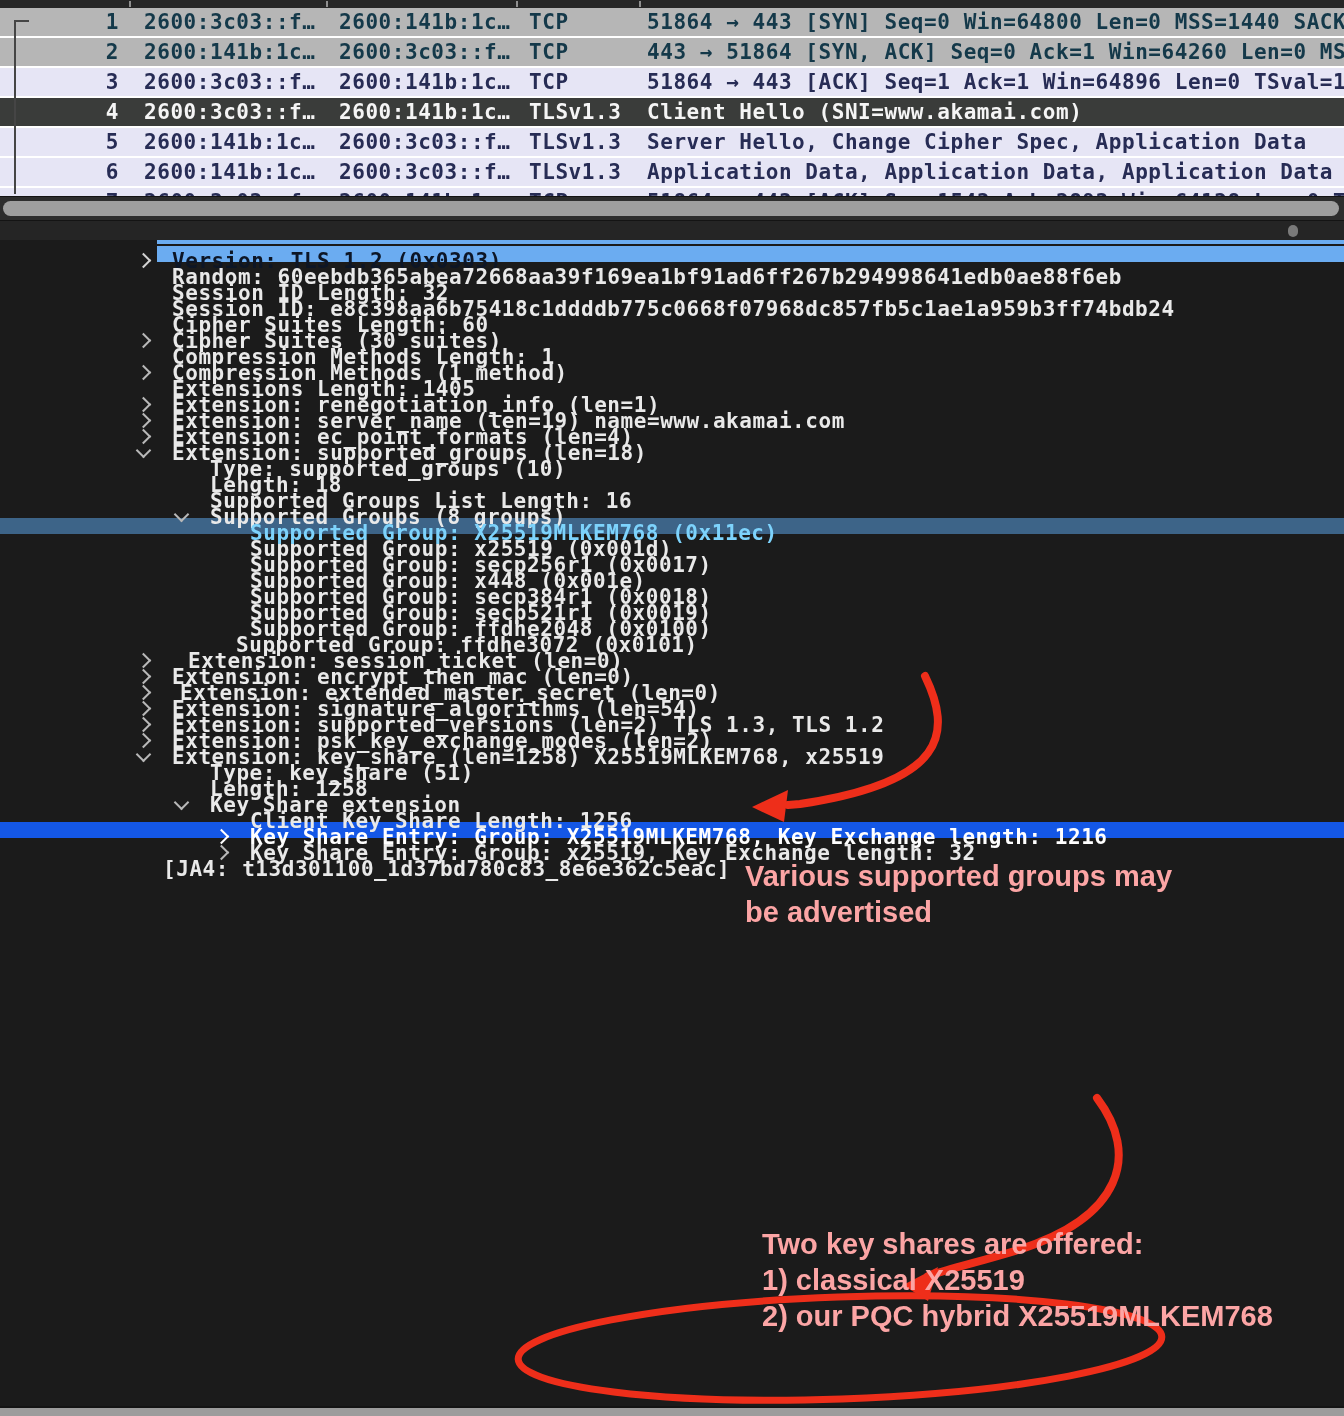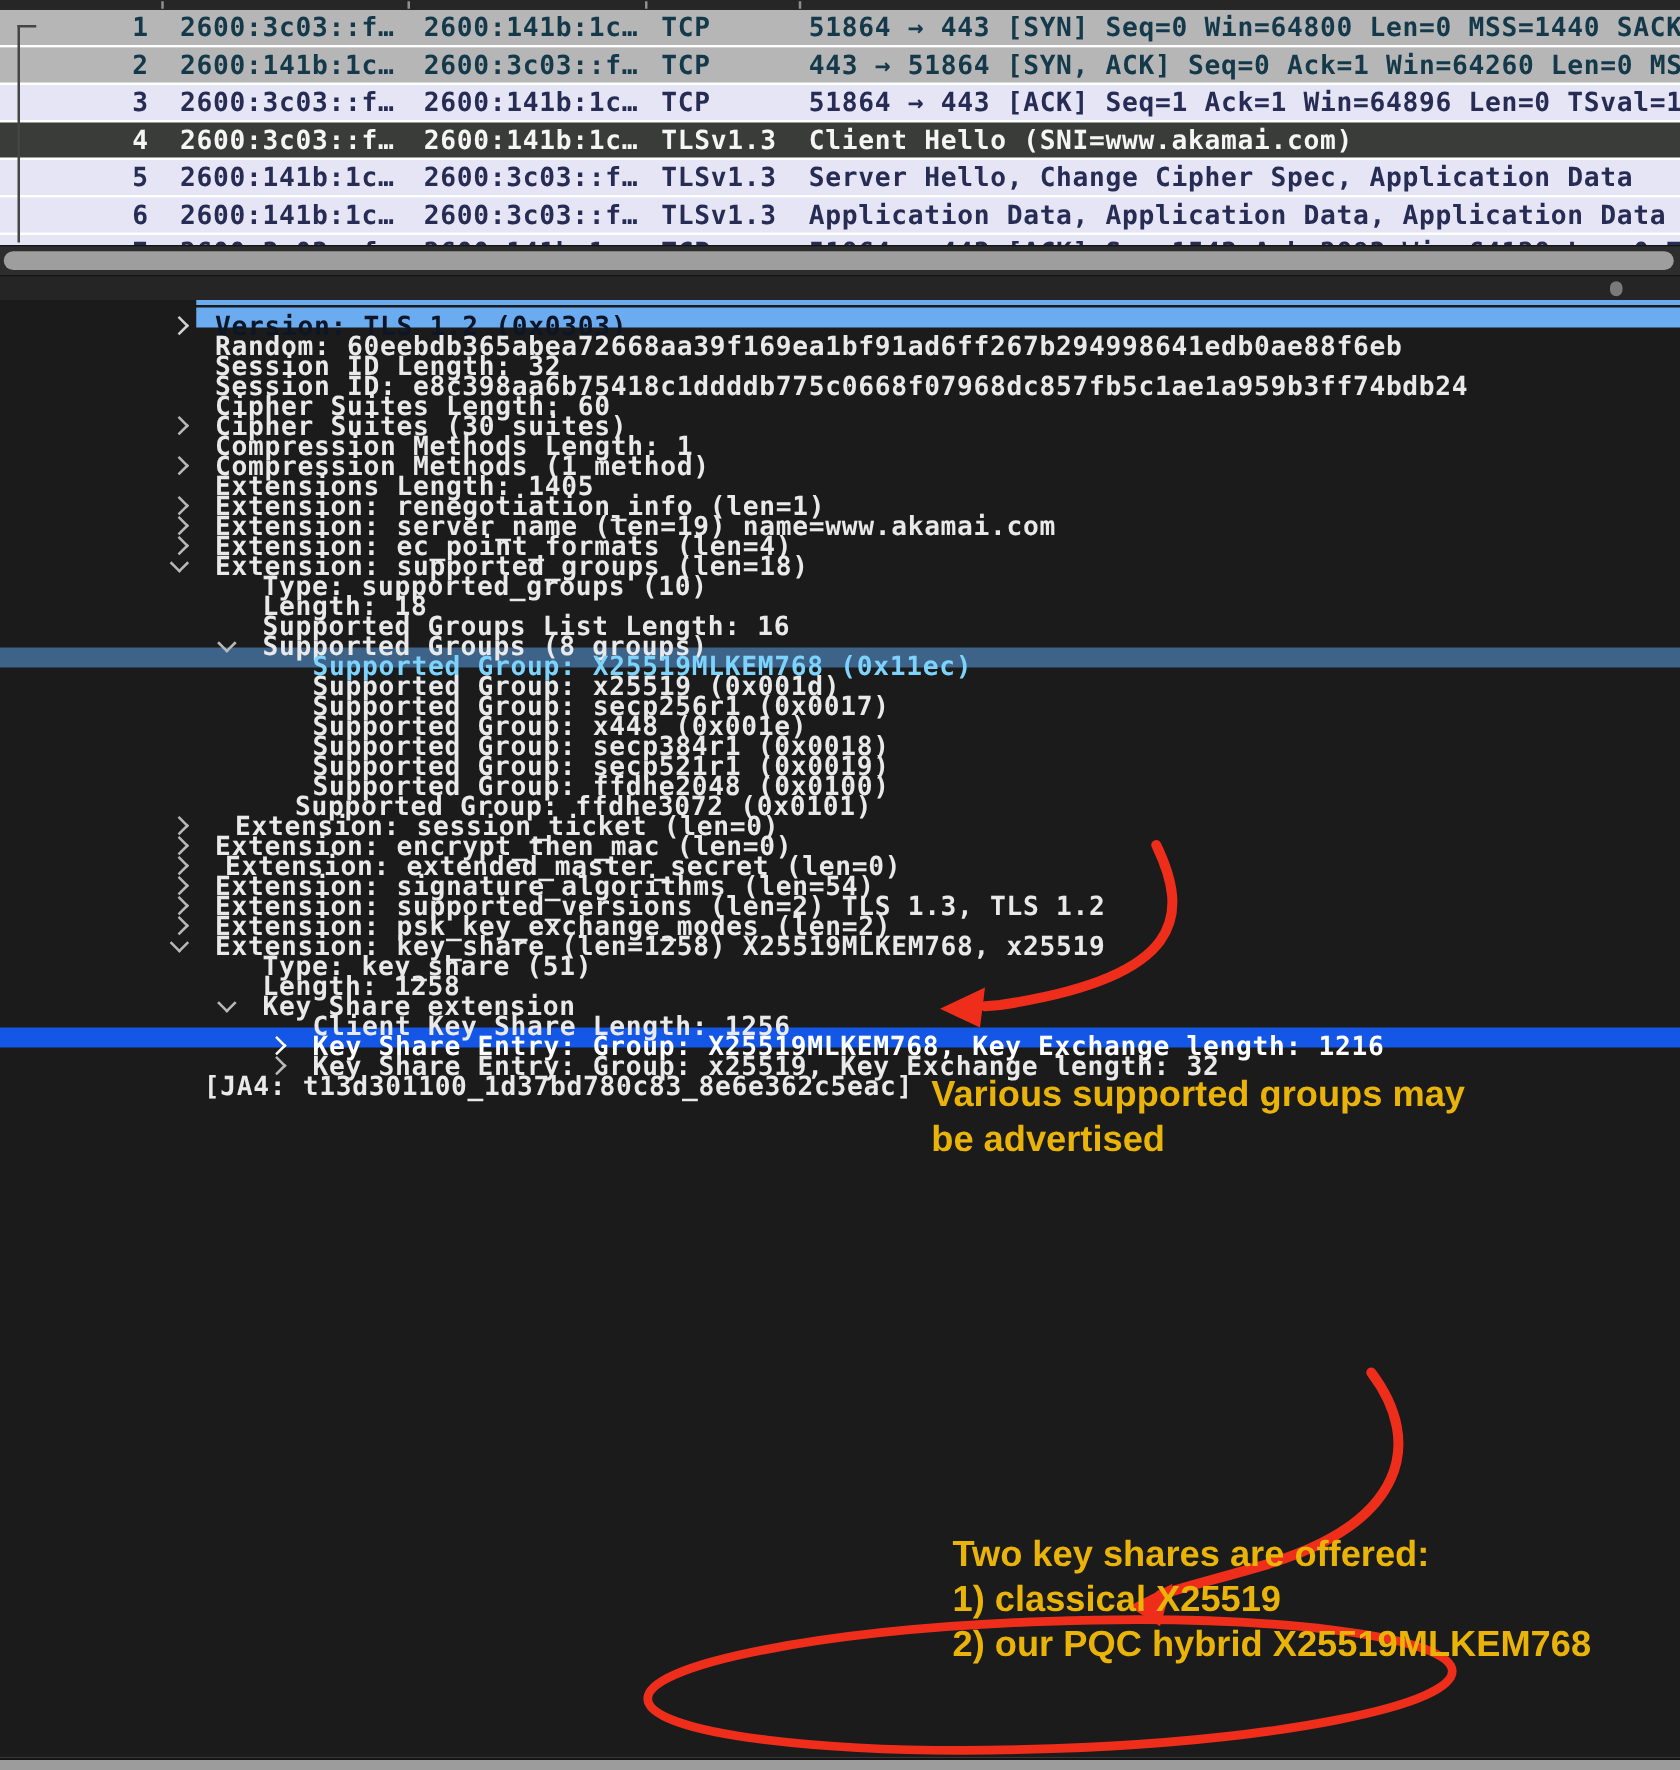--- a/index.html
+++ b/index.html
@@ -46,21 +46,21 @@
   .row-steel .dtext{color:#7dd3fc;}
   .row-blue  .dtext{color:#ffffff;}
   .chev{position:absolute;z-index:2;width:9px;height:9px;border-right:2.5px solid #b8b8b8;border-bottom:2.5px solid #b8b8b8;}
   .chev-r{top:9px;transform:rotate(-45deg);}
   .chev-d{top:7px;transform:rotate(45deg);}
   .row-blue .chev{border-color:#ffffff;}
   .row-light .chev{border-color:#d2d2d2;}
 
   
   .ann{position:absolute;z-index:5;font-family:"Liberation Sans","DejaVu Sans",sans-serif;
-       font-weight:bold;font-size:29px;line-height:36px;color:#eab308;white-space:nowrap;}
+       font-weight:bold;font-size:29px;line-height:36px;color:#fca5a5;white-space:nowrap;}
   #overlay{position:absolute;left:0;top:0;z-index:4;pointer-events:none;}
 
   
   #statusbar{position:absolute;left:0;top:1406px;width:1344px;height:10px;background:#9c9c9c;border-top:2px solid #141414;}
 </style>
 </head>
 <body>
 
 <div id="screen">
 

